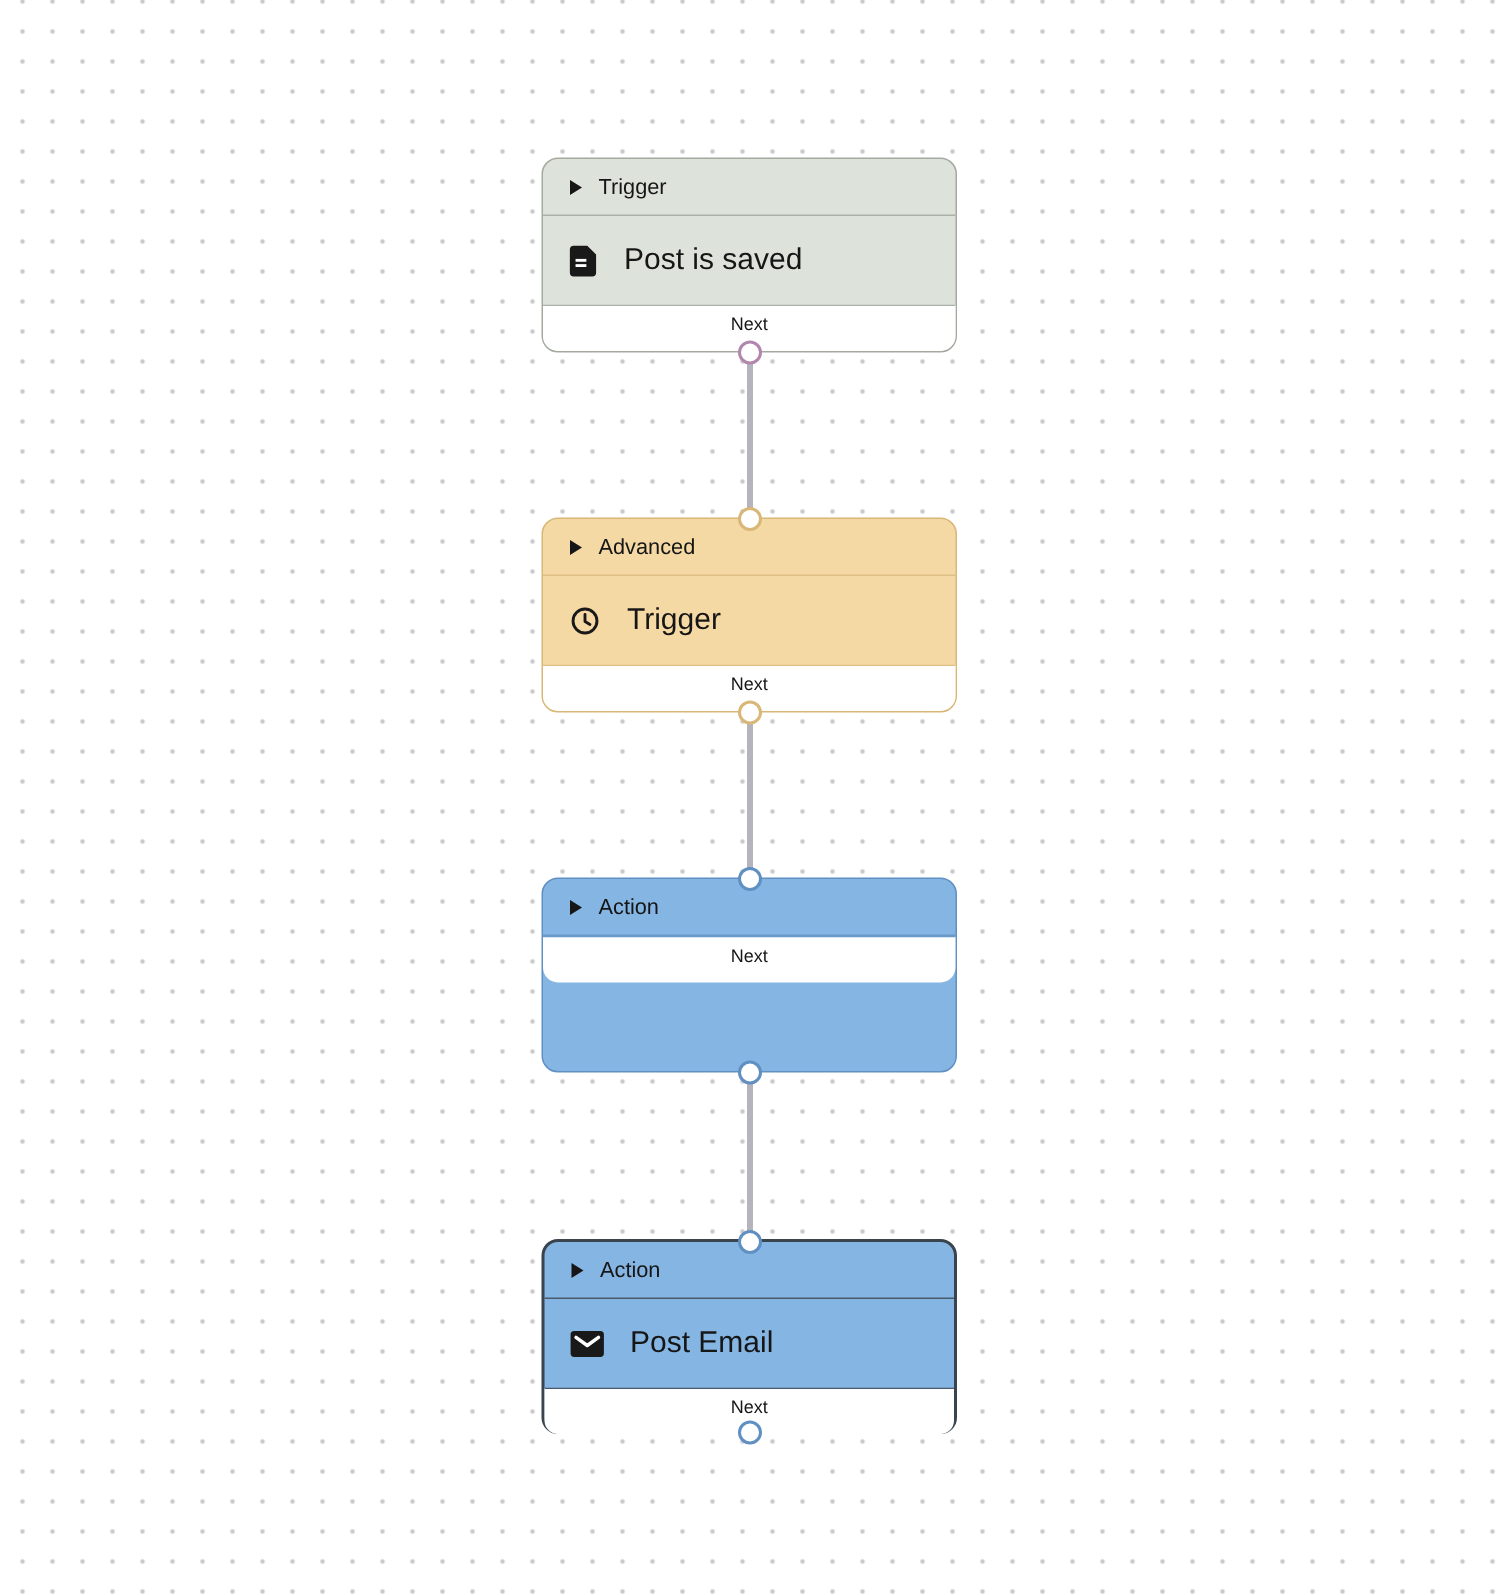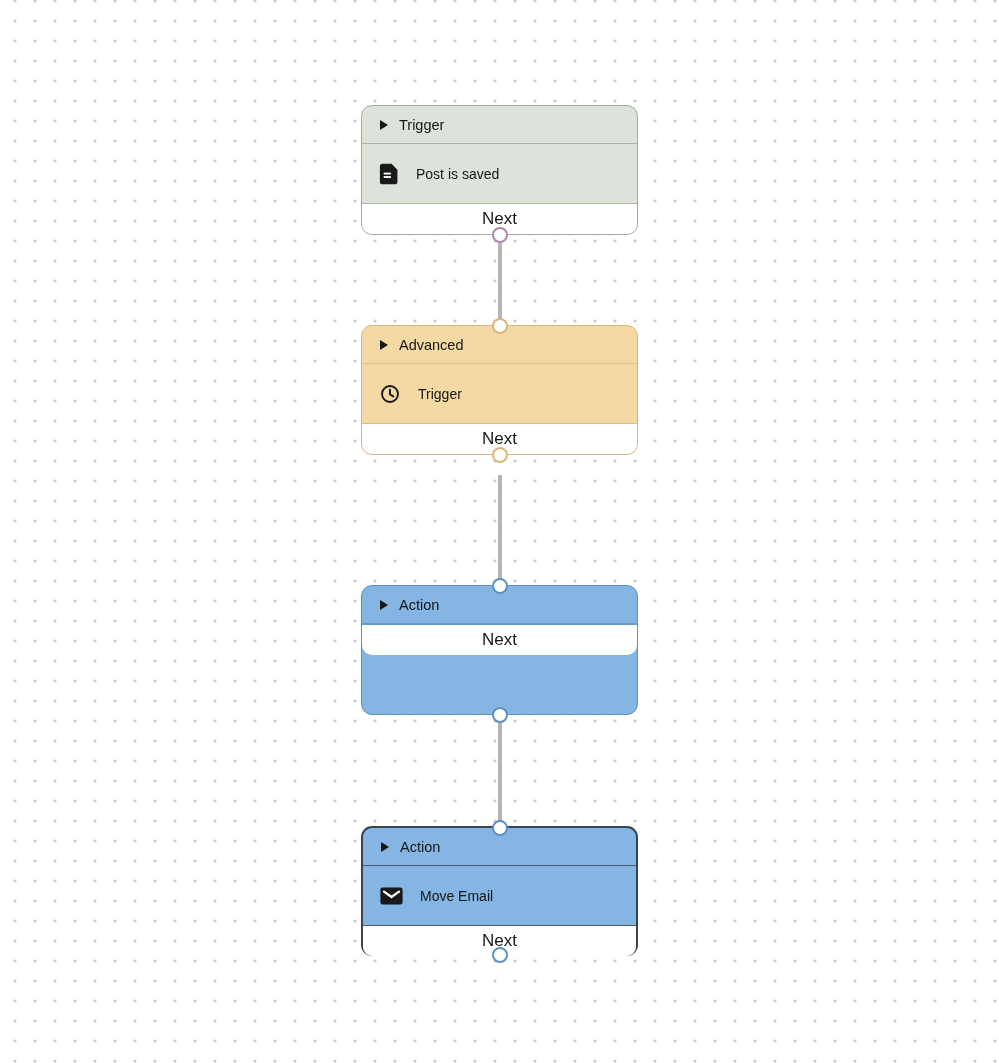--- a/index.html
+++ b/index.html
@@ -27,21 +27,21 @@
   .node {
     position: absolute;
     left: 361px;
     width: 277px;
     height: 130px;
     border: 1px solid;
     border-radius: 11px;
     z-index: 2;
   }
   .node-1 { top: 105px; }
-  .node-2 { top: 325px; }
+  .node-2 { top: 345px; }
   .node-3 { top: 585px; }
   .node-4 { top: 826px; }
   .node.selected { border-width: 2px; }
 
   .node-header {
     height: 38px;
     display: flex;
     align-items: center;
     gap: 11px;
     padding: 0 18px;
@@ -55,31 +55,31 @@
     border-bottom: 5px solid transparent;
     flex: 0 0 auto;
   }
 
   .node-body {
     height: 59px;
     display: flex;
     align-items: center;
     gap: 17px;
     padding: 0 17px;
-    font-size: 14px;
+    font-size: 20px;
   }
   .icon { display: inline-flex; flex: 0 0 auto; }
 
   .node-footer {
     height: 31px;
     background: #ffffff;
     border-top: 1px solid;
     border-radius: 0 0 10px 10px;
     text-align: center;
-    font-size: 17px;
+    font-size: 12px;
     padding-top: 5px;
   }
   .node.selected .node-footer { border-radius: 0 0 9px 9px; }
 
   .port {
     position: absolute;
     left: 50%;
     width: 16px; height: 16px;
     margin-left: -8px;
     border-radius: 50%;
@@ -158,21 +158,21 @@
       <span class="tri"></span>
       <span>Action</span>
     </header>
     <div class="node-body">
       <span class="icon">
         <svg width="23" height="18" viewBox="0 0 23 18">
           <rect x="0.4" y="0.4" width="22.2" height="17.2" rx="2.4" fill="#191919"></rect>
           <path d="M4 4.6 L11.5 10 L19 4.6" stroke="#fff" stroke-width="2.3" fill="none" stroke-linecap="round" stroke-linejoin="round"></path>
         </svg>
       </span>
-      <span>Move Email</span>
+      <span>Post Email</span>
     </div>
     <footer class="node-footer" style="border-top-color: rgb(74, 90, 107);">
       <span>Next</span>
     </footer>
     <span class="port port-top" style="border-color: rgb(96, 144, 194);"></span>
     <span class="port port-bottom" style="border-color: rgb(96, 144, 194);"></span>
   </article>
 
 </div>
 

